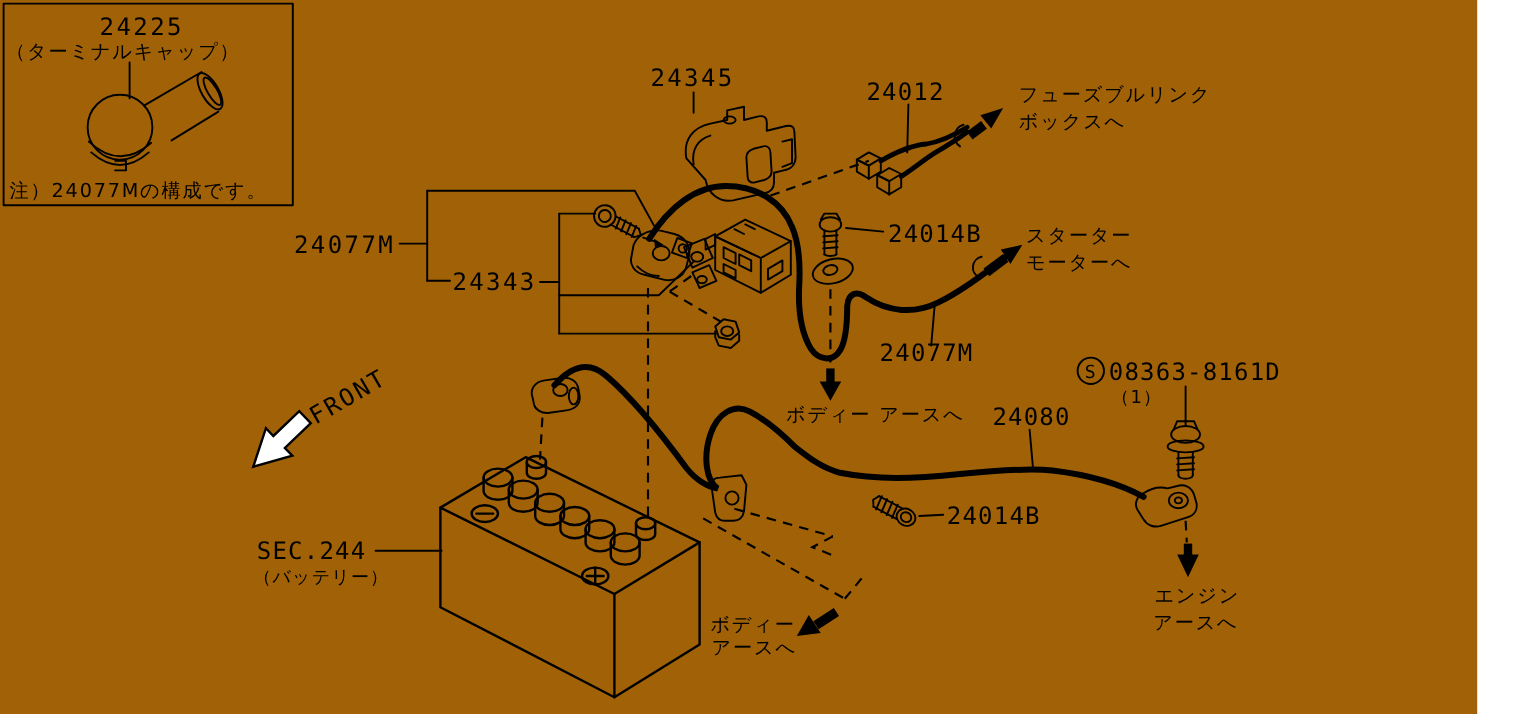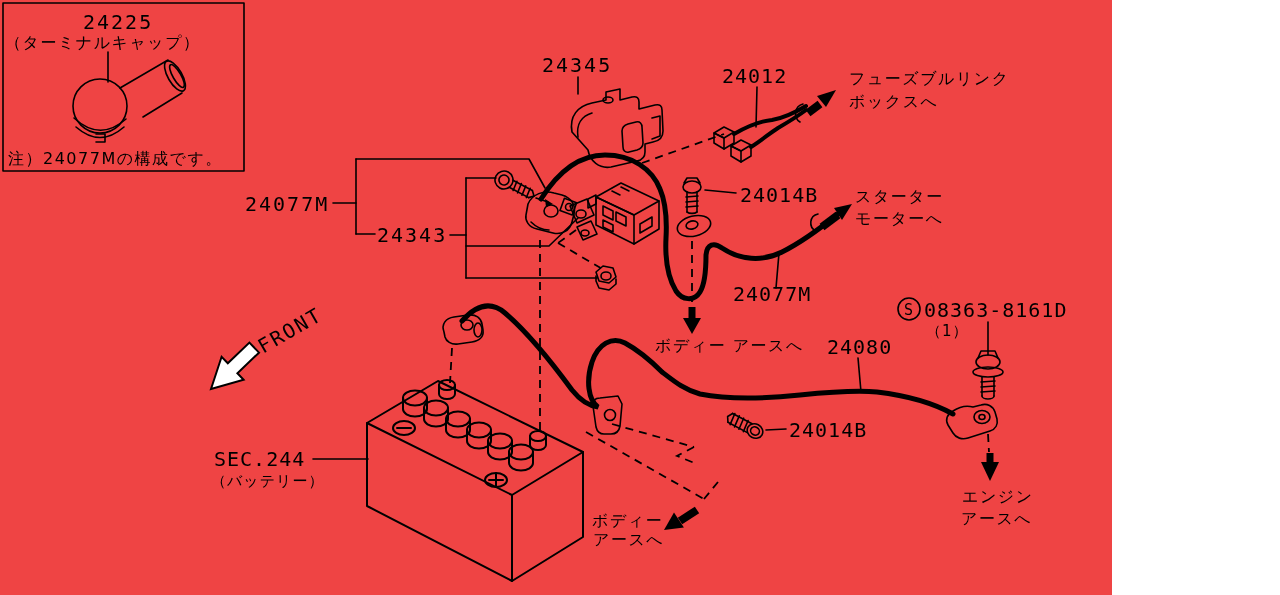--- a/index.html
+++ b/index.html
@@ -1,16 +1,16 @@
 <!DOCTYPE html>
 <html><head>
 <meta charset="utf-8">
 <style>
   html,body{margin:0;padding:0;background:#fff;}
-  .stage{position:relative;width:1112px;height:595px;background:#ef4444;overflow:hidden;}
+  .stage{position:relative;width:1231px;height:595px;background:#a16207;overflow:hidden;}
   svg{position:absolute;left:0;top:0;}
   .ln{fill:none;stroke:#000;stroke-width:2;stroke-linecap:round;stroke-linejoin:round;}
   .thin{fill:none;stroke:#000;stroke-width:1.6;stroke-linecap:round;stroke-linejoin:round;}
   .cable{fill:none;stroke:#000;stroke-width:5;stroke-linecap:round;}
   .wire{fill:none;stroke:#000;stroke-width:4;stroke-linecap:round;}
   .dash{fill:none;stroke:#000;stroke-width:1.8;stroke-dasharray:8 6;stroke-linecap:butt;}
   .blk{fill:#000;stroke:none;}
   .wht{fill:#fff;stroke:#000;stroke-width:2;}
   text{fill:#000;font-family:"DejaVu Sans Mono","Liberation Mono",monospace;}
   .pn{font-size:20px;letter-spacing:2px;}

